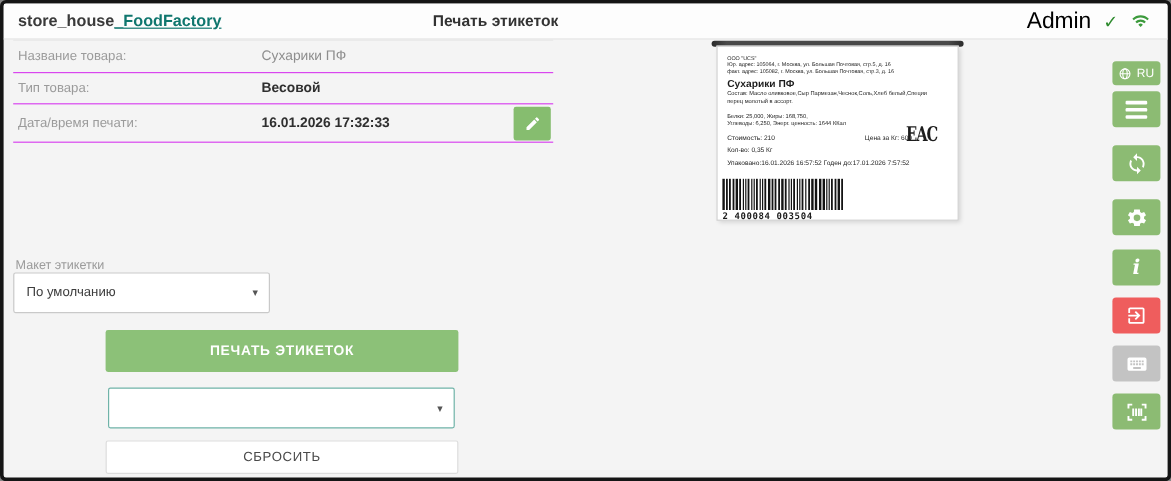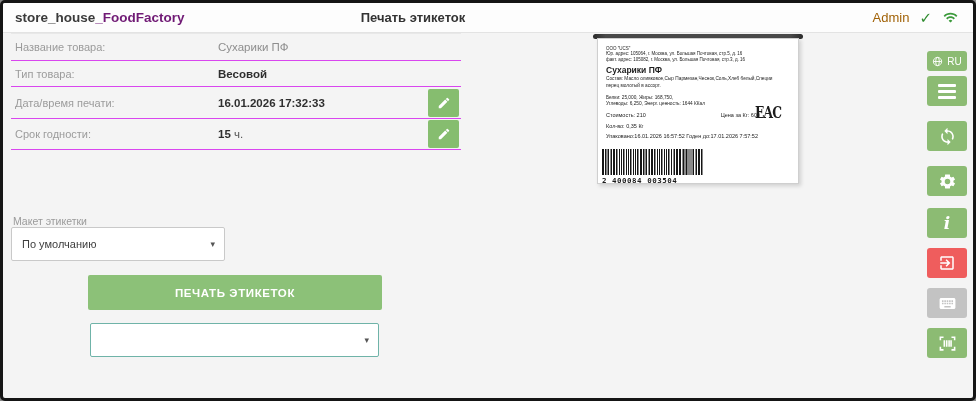--- a/index.html
+++ b/index.html
@@ -8,24 +8,24 @@
   .window {
     position:relative; width:976px; height:401px; margin:0 auto;
     background:#f4f4f4; border:3px solid #151515; border-radius:5px; overflow:hidden;
   }
   
   .topbar {
     position:absolute; left:0; top:0; right:0; height:30px; background:#fdfdfd;
     border-bottom:1px solid #e3e3e3;
   }
   .logo { position:absolute; left:12px; top:0; line-height:29px; font-size:13.5px; font-weight:bold; color:#3a3a3a; }
-  .logo .accent { color:#701a75; }
+  .logo .accent { color:#0f766e;text-decoration:underline; }
   .page-title { position:absolute; left:410px; top:0; transform:translateX(-50%); line-height:29px; font-size:13px; font-weight:bold; color:#333; }
   .userbox { position:absolute; right:14px; top:0; height:29px; display:flex; align-items:center; gap:10px; }
-  .user-name { font-size:13px; color:#a16207; }
+  .user-name { font-size:19px; color:#000000; }
   .check { color:#2e8b2e; font-size:15px; font-weight:bold; }
   
   .form { position:absolute; left:8px; top:30px; width:450px; border-top:1px solid #e8e8e8; }
   .frow { position:relative; border-bottom:1px solid #d946ef; }
   .frow .flabel { position:absolute; left:4px; top:50%; transform:translateY(-50%); font-size:11px; color:#9b9b9b; }
   .frow .fvalue { position:absolute; left:207px; top:50%; transform:translateY(-50%); font-size:11.5px; font-weight:bold; color:#2f2f2f; }
   .fvalue.muted { color:#8e8e8e; font-weight:normal; }
   .fvalue .suffix { font-weight:normal; color:#555; }
   .rbtns { position:absolute; right:2px; top:50%; transform:translateY(-50%); display:flex; gap:5px; }
   .sqbtn { width:31px; height:28px; border:none; border-radius:2px; display:flex; align-items:center; justify-content:center; cursor:pointer; }
@@ -125,47 +125,35 @@
       <span class="rbtns">
         <button class="sqbtn green">
           <span>
             <svg width="14" height="14" viewBox="0 0 24 24" fill="#fff">
                 <path d="M3 17.25V21h3.75L17.81 9.94l-3.75-3.75L3 17.25zM20.71 7.04a1 1 0 0 0 0-1.41l-2.34-2.34a1 1 0 0 0-1.41 0l-1.83 1.83 3.75 3.75 1.83-1.83z"></path>
               </svg>
           </span>
         </button>
       </span>
     </div>
-    <div class="frow" style="height:31px">
-      <span class="flabel">Срок годности:</span>
-      <span class="fvalue"><b>15</b><span class="suffix"> ч.</span></span>
-      <span class="rbtns">
-        <button class="sqbtn green">
-          <span>
-            <svg width="14" height="14" viewBox="0 0 24 24" fill="#fff">
-                <path d="M3 17.25V21h3.75L17.81 9.94l-3.75-3.75L3 17.25zM20.71 7.04a1 1 0 0 0 0-1.41l-2.34-2.34a1 1 0 0 0-1.41 0l-1.83 1.83 3.75 3.75 1.83-1.83z"></path>
-              </svg>
-          </span>
-        </button>
-      </span>
-    </div>
   </div>
 
   <div class="layout-label">Макет этикетки</div>
   <div class="selectbox sel-layout">
     <span>По умолчанию</span>
     <span class="arrow">▾</span>
   </div>
 
   <button class="print-btn">ПЕЧАТЬ ЭТИКЕТОК</button>
 
   <div class="selectbox sel-return">
     <span class="arrow">▾</span>
   </div>
 
+  <button class="reset-btn">СБРОСИТЬ</button>
 
   <div class="print-head"></div>
   <div class="label-card">
     <div class="label-inner">
       <div class="l-co">ООО "UCS"</div>
       <div class="l-addr">Юр. адрес: 105064, г. Москва, ул. Большая Почтовая, стр.5, д. 16</div>
       <div class="l-addr">факт. адрес: 105082, г. Москва, ул. Большая Почтовая, стр.3, д. 16</div>
       <div class="l-name">Сухарики ПФ</div>
       <div class="l-comp">Состав: Масло оливковое,Сыр Пармезан,Чеснок,Соль,Хлеб белый,Специи перец молотый в ассорт.</div>
       <div class="l-nutr">

